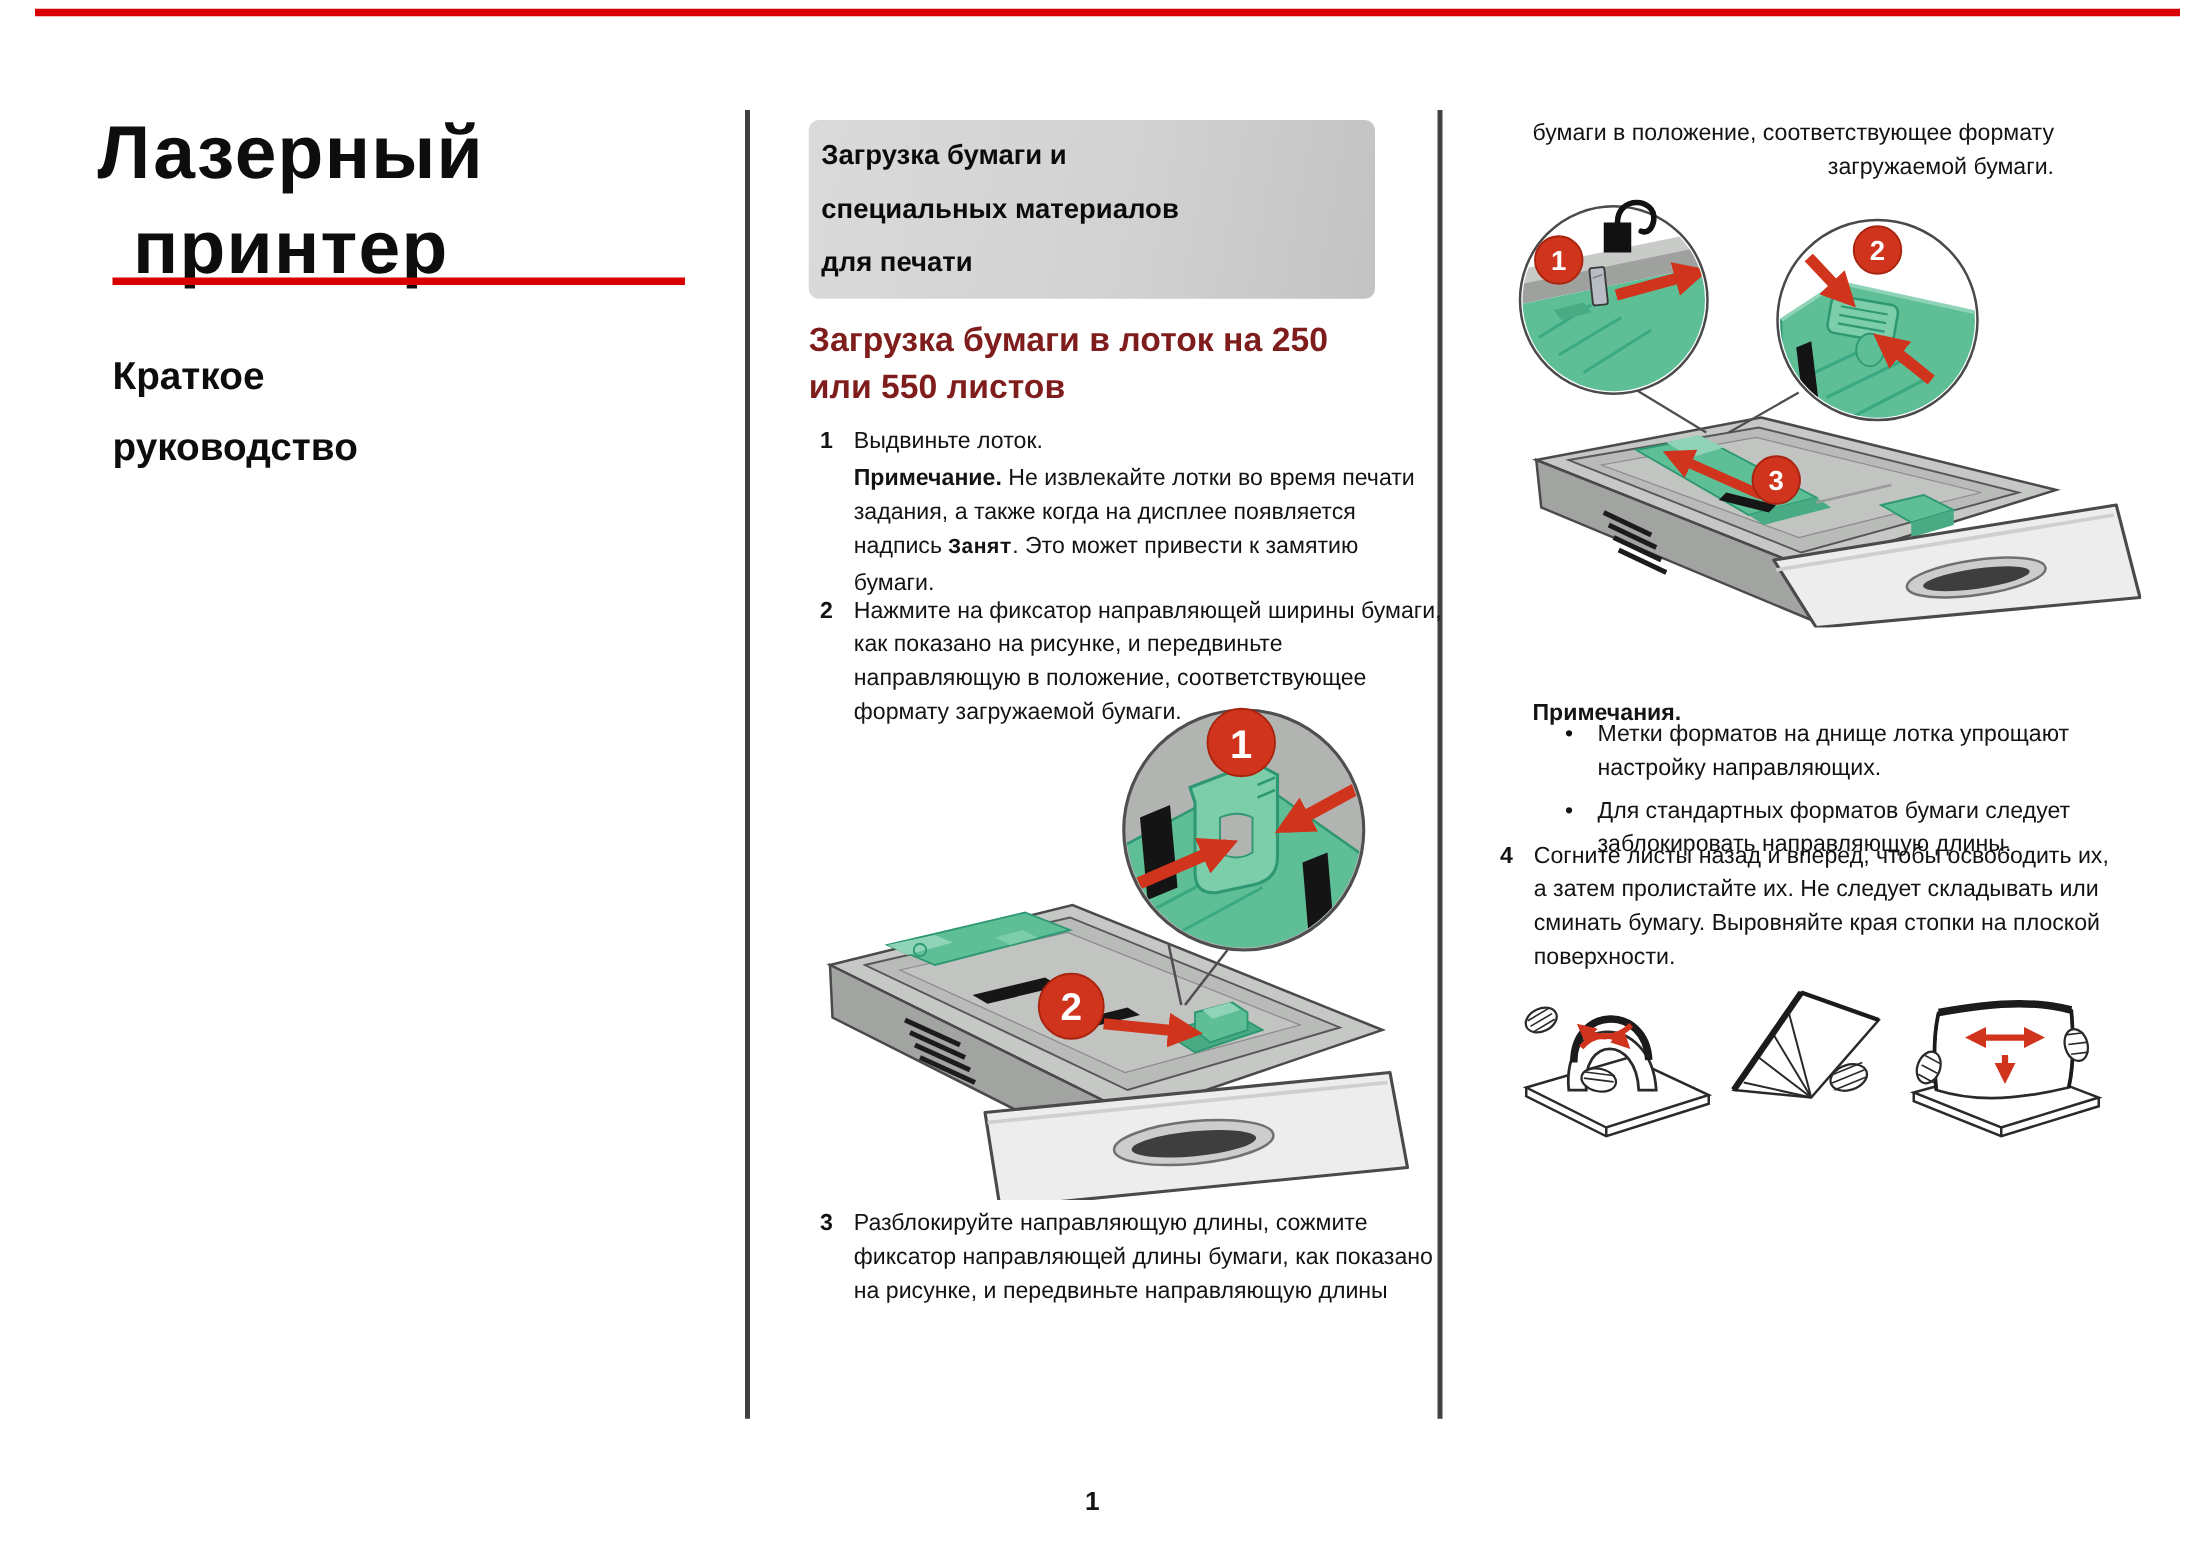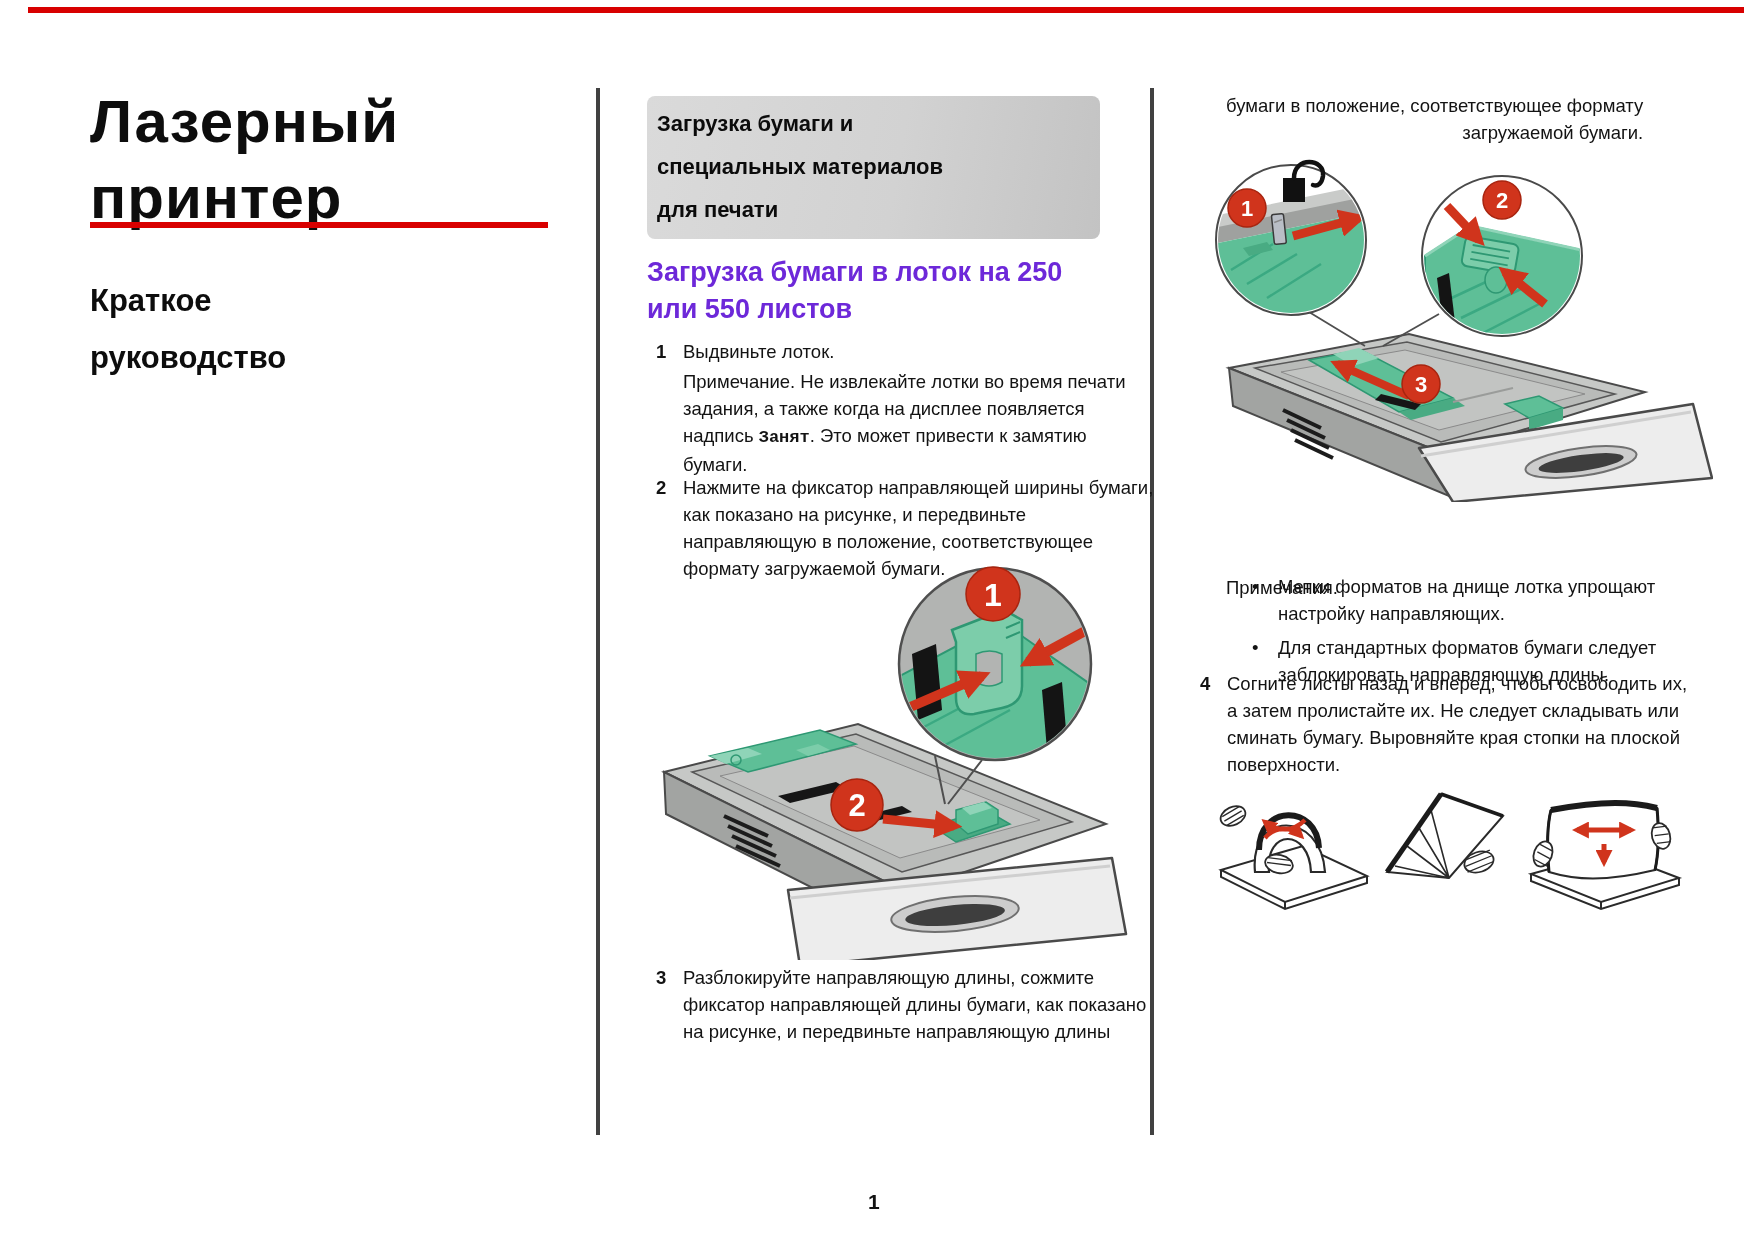--- a/index.html
+++ b/index.html
@@ -6,41 +6,41 @@
   body{width:1749px;height:1241px;position:relative;overflow:hidden;
        font-family:"Liberation Sans",sans-serif;color:#131313;}
   .abs{position:absolute;}
   .pre{white-space:pre;}
   .rule-top{background:#d80000;height:6px;}
   .vrule{width:4px;background:#414141;}
   .doc-title{font-size:60px;font-weight:bold;line-height:76px;letter-spacing:1px;color:#0d0d0d;}
   .doc-sub{font-size:31px;font-weight:bold;line-height:57px;color:#0d0d0d;}
   .chapter-box{width:443px;background:linear-gradient(100deg,#dadada 0%,#d2d2d2 55%,#c3c3c3 100%);
       border-radius:8px;padding:6px 0 8px 10px;font-size:22px;font-weight:bold;line-height:43px;color:#0b0b0b;}
-  .section-h{font-size:27px;font-weight:bold;line-height:37px;color:#6d28d9;}
+  .section-h{font-size:27px;font-weight:bold;line-height:37px;color:#7f1d1d;}
   .body-t{font-size:18.5px;line-height:27px;}
   .step{display:flex;}
   .step .n{font-weight:bold;width:27px;flex:0 0 27px;}
-  .note-label,.notes-h{font-weight:normal;margin-top:18px;}
+  .note-label,.notes-h{font-weight:bold;}
   .mono{font-family:Liberation Mono, monospace;font-weight:bold;font-size:17px;}
   .bullet-row{display:flex;}
   .bullet-row .bm{width:26px;flex:0 0 26px;font-size:18.5px;}
   .pagenum{font-size:21px;font-weight:bold;}
   svg{display:block;}
   svg text{font-family:"Liberation Sans",sans-serif;font-weight:bold;fill:#ffffff;text-anchor:middle;}
 </style>
 </head>
 <body>
 
 <div class="abs rule-top" style="left:28px;top:7px;width:1716px;"></div>
 
 <div class="abs vrule" style="left:596px;top:88px;height:1047px;"></div>
 <div class="abs vrule" style="left:1150px;top:88px;height:1047px;"></div>
 
-<div class="abs doc-title pre" style="left:90px;top:84px;">Лазерный
+<div class="abs doc-title pre" style="left:78px;top:84px;text-align:center;">Лазерный
 принтер</div>
 <div class="abs" style="left:90px;top:222px;width:458px;height:6px;background:#d80000;"></div>
 <div class="abs doc-sub pre" style="left:90px;top:272px;">Краткое
 руководство</div>
 
 <div class="abs chapter-box pre" style="left:647px;top:96px;">Загрузка бумаги и
 специальных материалов
 для печати</div>
 
 <div class="abs section-h pre" style="left:647px;top:254px;">Загрузка бумаги в лоток на 250

